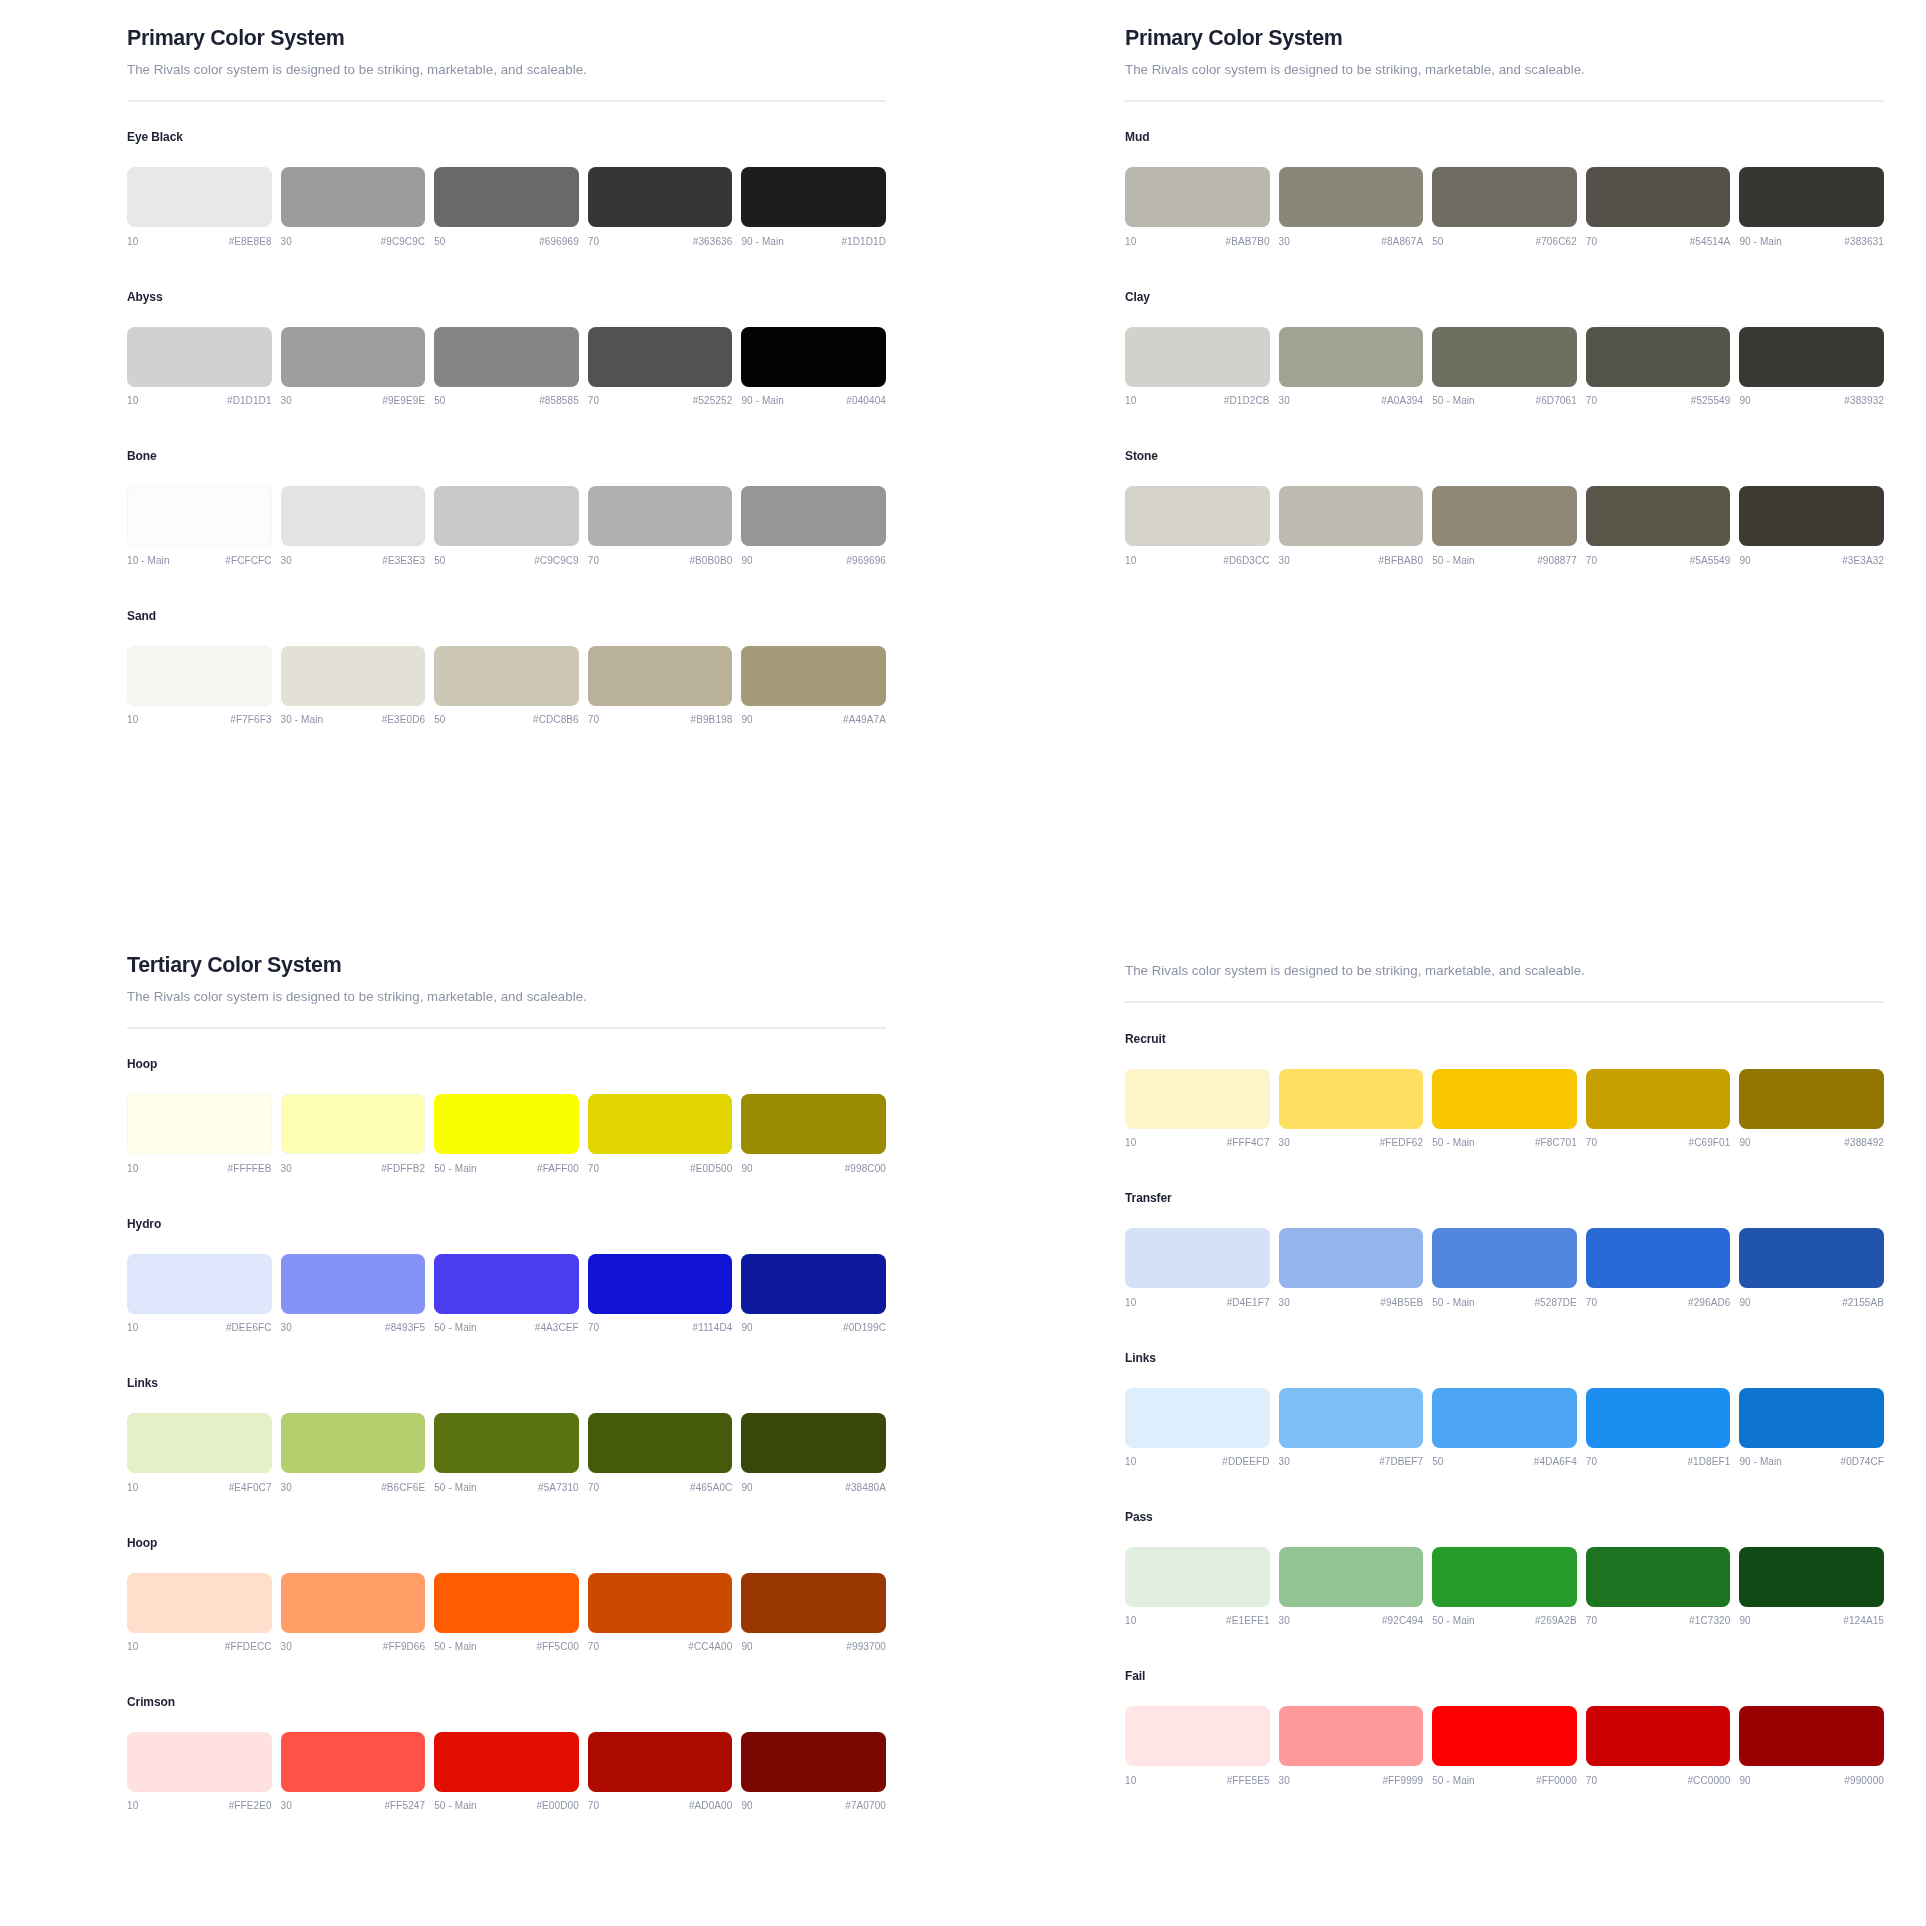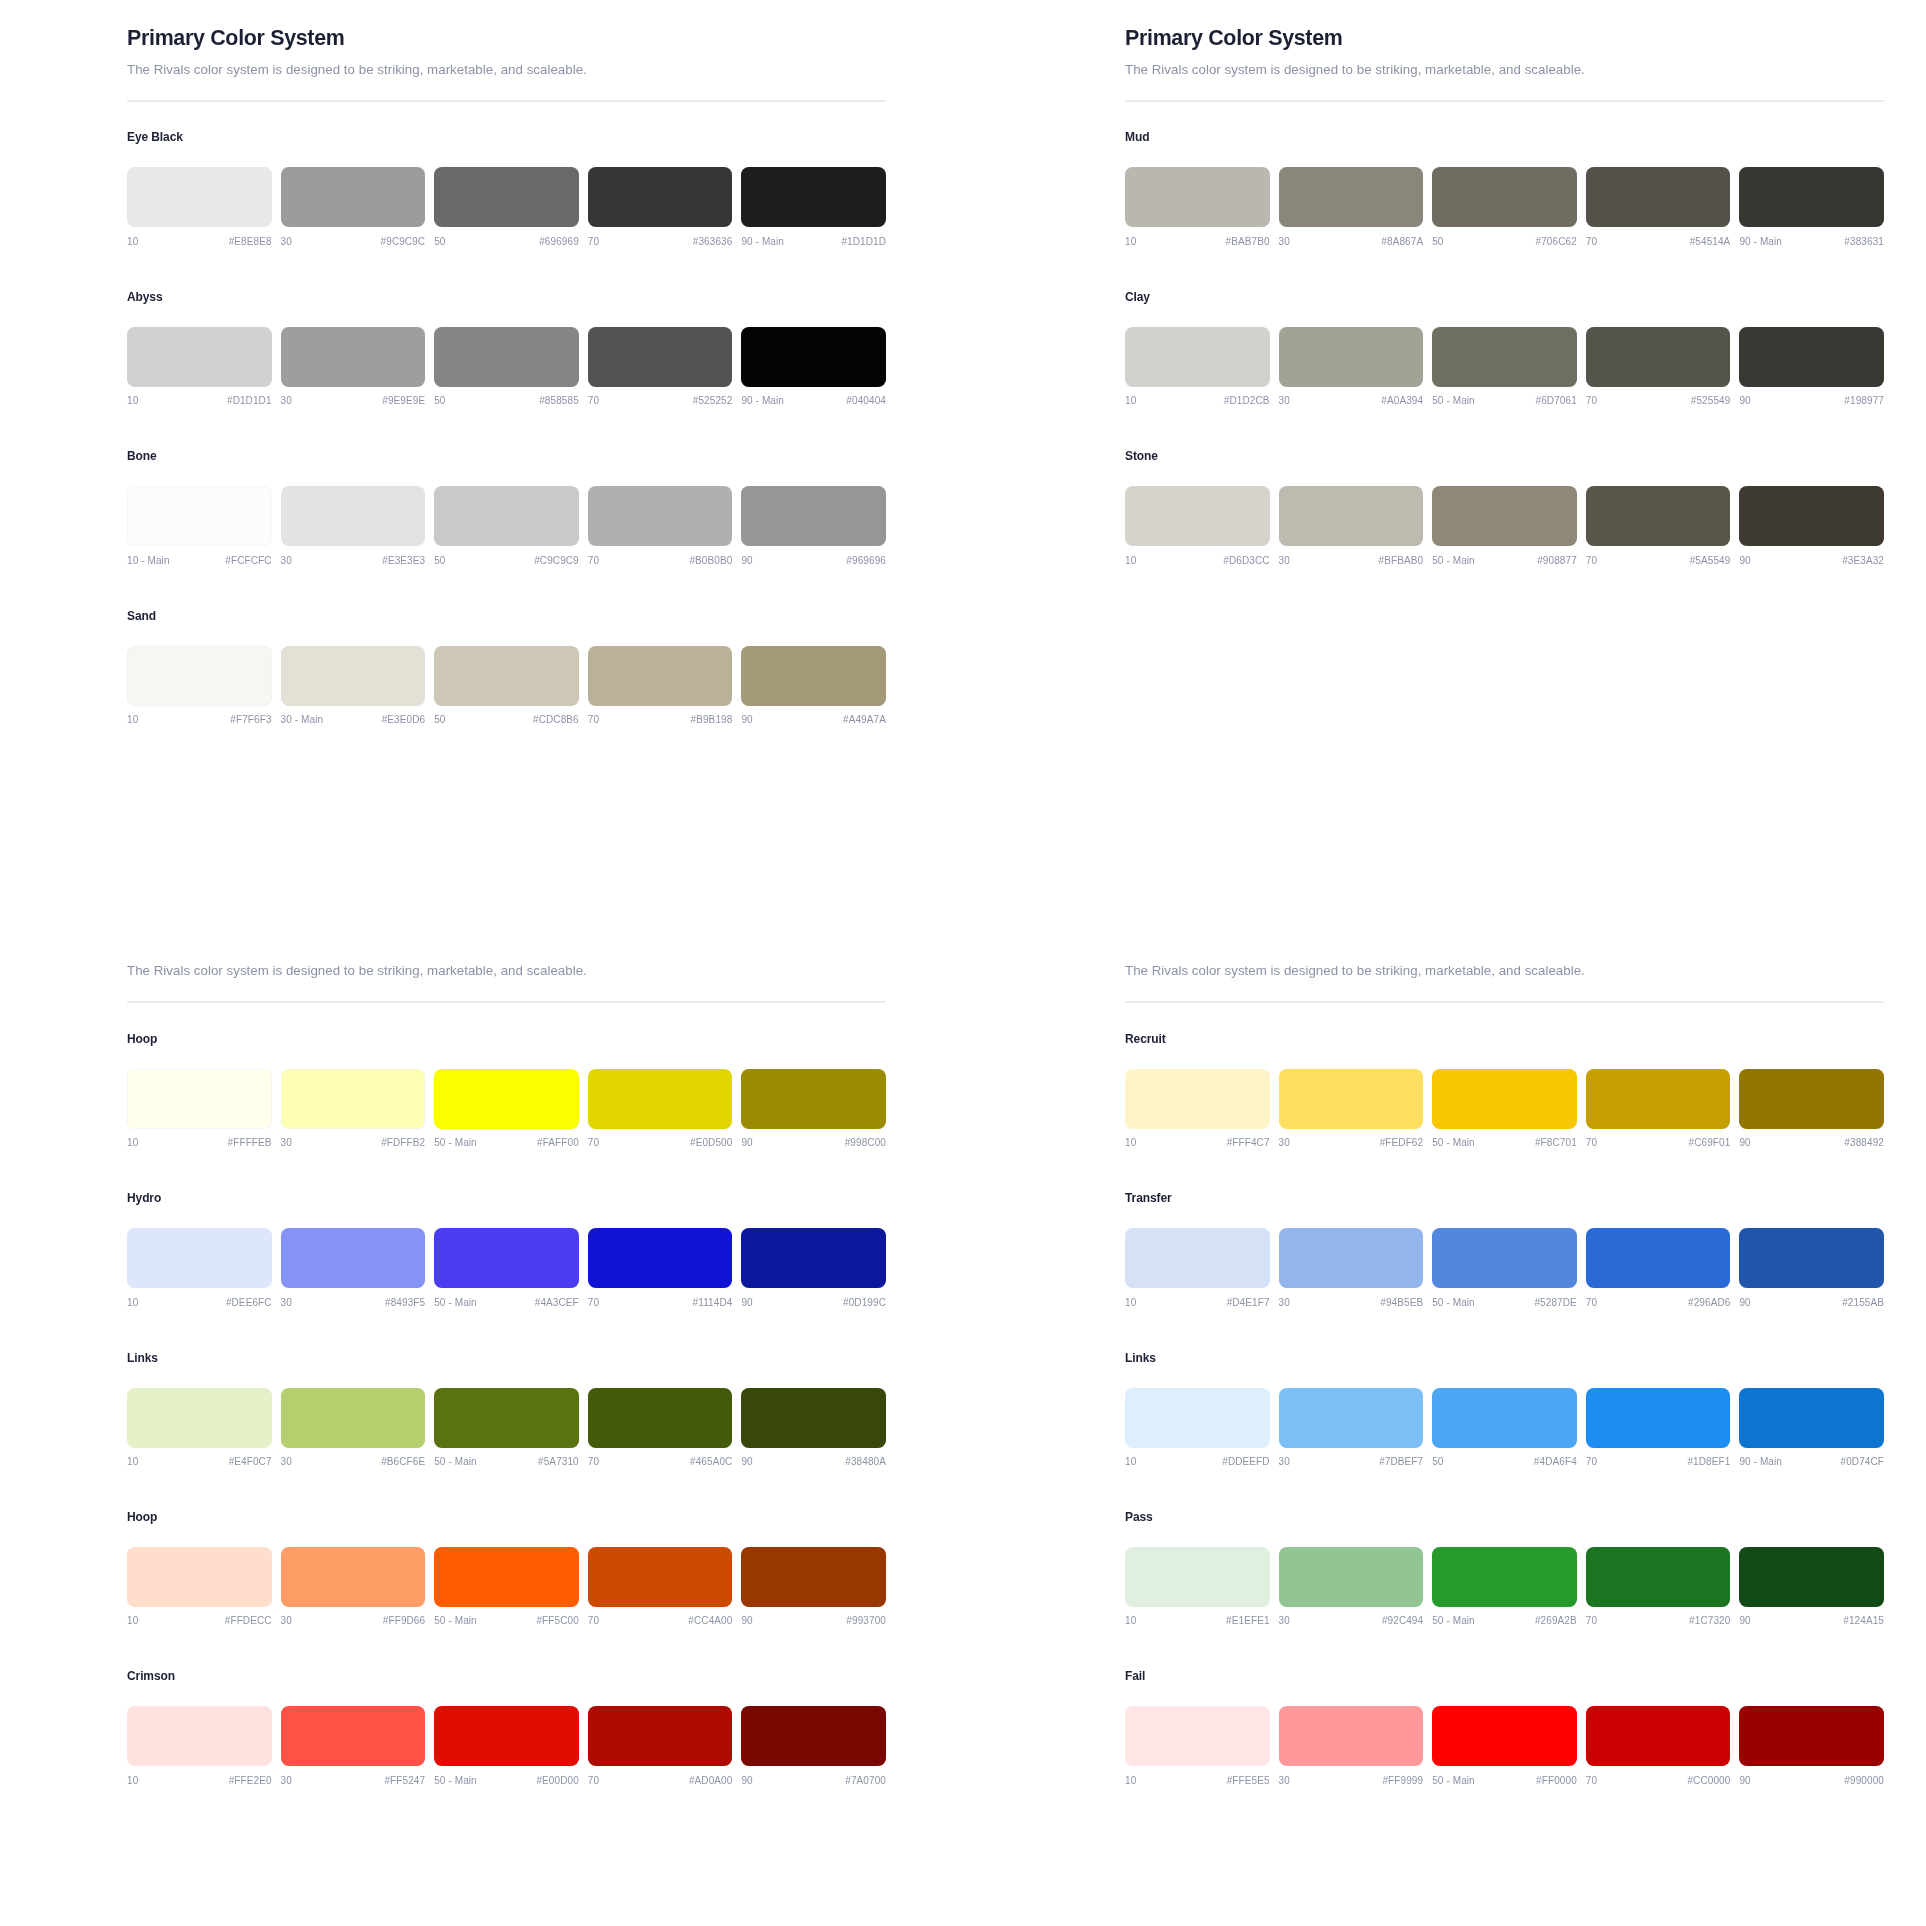--- a/index.html
+++ b/index.html
@@ -352,21 +352,21 @@
                 <div class="chip" style="background: rgb(82, 85, 73);"></div>
                 <div class="chip-meta">
                   <span class="chip-step">70</span>
                   <span class="chip-hex">#525549</span>
                 </div>
               </div>
               <div class="swatch">
                 <div class="chip" style="background: rgb(56, 57, 50);"></div>
                 <div class="chip-meta">
                   <span class="chip-step">90</span>
-                  <span class="chip-hex">#198977</span>
+                  <span class="chip-hex">#383932</span>
                 </div>
               </div>
             </div>
           </div>
           <div class="group">
             <h2 class="group-name">Stone</h2>
             <div class="swatch-row">
               <div class="swatch">
                 <div class="chip" style="background: rgb(214, 211, 204);"></div>
                 <div class="chip-meta">
@@ -393,241 +393,242 @@
                 <div class="chip-meta">
                   <span class="chip-step">70</span>
                   <span class="chip-hex">#5A5549</span>
                 </div>
               </div>
               <div class="swatch">
                 <div class="chip" style="background: rgb(62, 58, 50);"></div>
                 <div class="chip-meta">
                   <span class="chip-step">90</span>
                   <span class="chip-hex">#3E3A32</span>
+                </div>
+              </div>
+            </div>
+          </div>
+        </div>
+      </section>
+      <section class="panel">
+        <div class="panel-header">
+          <h1 class="panel-title">Tertiary Color System</h1>
+          <p class="panel-sub">The Rivals color system is designed to be striking, marketable, and scaleable.</p>
+          <div class="panel-rule"></div>
+        </div>
+        <div class="groups">
+          <div class="group">
+            <h2 class="group-name">Hoop</h2>
+            <div class="swatch-row">
+              <div class="swatch">
+                <div class="chip hairline" style="background: rgb(255, 255, 235);"></div>
+                <div class="chip-meta">
+                  <span class="chip-step">10</span>
+                  <span class="chip-hex">#FFFFEB</span>
+                </div>
+              </div>
+              <div class="swatch">
+                <div class="chip hairline" style="background: rgb(253, 255, 178);"></div>
+                <div class="chip-meta">
+                  <span class="chip-step">30</span>
+                  <span class="chip-hex">#FDFFB2</span>
+                </div>
+              </div>
+              <div class="swatch">
+                <div class="chip" style="background: rgb(250, 255, 0);"></div>
+                <div class="chip-meta">
+                  <span class="chip-step">50 - Main</span>
+                  <span class="chip-hex">#FAFF00</span>
+                </div>
+              </div>
+              <div class="swatch">
+                <div class="chip" style="background: rgb(224, 213, 0);"></div>
+                <div class="chip-meta">
+                  <span class="chip-step">70</span>
+                  <span class="chip-hex">#E0D500</span>
+                </div>
+              </div>
+              <div class="swatch">
+                <div class="chip" style="background: rgb(153, 140, 0);"></div>
+                <div class="chip-meta">
+                  <span class="chip-step">90</span>
+                  <span class="chip-hex">#998C00</span>
+                </div>
+              </div>
+            </div>
+          </div>
+          <div class="group">
+            <h2 class="group-name">Hydro</h2>
+            <div class="swatch-row">
+              <div class="swatch">
+                <div class="chip" style="background: rgb(222, 230, 252);"></div>
+                <div class="chip-meta">
+                  <span class="chip-step">10</span>
+                  <span class="chip-hex">#DEE6FC</span>
+                </div>
+              </div>
+              <div class="swatch">
+                <div class="chip" style="background: rgb(132, 147, 245);"></div>
+                <div class="chip-meta">
+                  <span class="chip-step">30</span>
+                  <span class="chip-hex">#8493F5</span>
+                </div>
+              </div>
+              <div class="swatch">
+                <div class="chip" style="background: rgb(74, 60, 239);"></div>
+                <div class="chip-meta">
+                  <span class="chip-step">50 - Main</span>
+                  <span class="chip-hex">#4A3CEF</span>
+                </div>
+              </div>
+              <div class="swatch">
+                <div class="chip" style="background: rgb(17, 20, 212);"></div>
+                <div class="chip-meta">
+                  <span class="chip-step">70</span>
+                  <span class="chip-hex">#1114D4</span>
+                </div>
+              </div>
+              <div class="swatch">
+                <div class="chip" style="background: rgb(13, 25, 156);"></div>
+                <div class="chip-meta">
+                  <span class="chip-step">90</span>
+                  <span class="chip-hex">#0D199C</span>
+                </div>
+              </div>
+            </div>
+          </div>
+          <div class="group">
+            <h2 class="group-name">Links</h2>
+            <div class="swatch-row">
+              <div class="swatch">
+                <div class="chip" style="background: rgb(228, 240, 199);"></div>
+                <div class="chip-meta">
+                  <span class="chip-step">10</span>
+                  <span class="chip-hex">#E4F0C7</span>
+                </div>
+              </div>
+              <div class="swatch">
+                <div class="chip" style="background: rgb(182, 207, 110);"></div>
+                <div class="chip-meta">
+                  <span class="chip-step">30</span>
+                  <span class="chip-hex">#B6CF6E</span>
+                </div>
+              </div>
+              <div class="swatch">
+                <div class="chip" style="background: rgb(90, 115, 16);"></div>
+                <div class="chip-meta">
+                  <span class="chip-step">50 - Main</span>
+                  <span class="chip-hex">#5A7310</span>
+                </div>
+              </div>
+              <div class="swatch">
+                <div class="chip" style="background: rgb(70, 90, 12);"></div>
+                <div class="chip-meta">
+                  <span class="chip-step">70</span>
+                  <span class="chip-hex">#465A0C</span>
+                </div>
+              </div>
+              <div class="swatch">
+                <div class="chip" style="background: rgb(56, 72, 10);"></div>
+                <div class="chip-meta">
+                  <span class="chip-step">90</span>
+                  <span class="chip-hex">#38480A</span>
+                </div>
+              </div>
+            </div>
+          </div>
+          <div class="group">
+            <h2 class="group-name">Hoop</h2>
+            <div class="swatch-row">
+              <div class="swatch">
+                <div class="chip" style="background: rgb(255, 222, 204);"></div>
+                <div class="chip-meta">
+                  <span class="chip-step">10</span>
+                  <span class="chip-hex">#FFDECC</span>
+                </div>
+              </div>
+              <div class="swatch">
+                <div class="chip" style="background: rgb(255, 157, 102);"></div>
+                <div class="chip-meta">
+                  <span class="chip-step">30</span>
+                  <span class="chip-hex">#FF9D66</span>
+                </div>
+              </div>
+              <div class="swatch">
+                <div class="chip" style="background: rgb(255, 92, 0);"></div>
+                <div class="chip-meta">
+                  <span class="chip-step">50 - Main</span>
+                  <span class="chip-hex">#FF5C00</span>
+                </div>
+              </div>
+              <div class="swatch">
+                <div class="chip" style="background: rgb(204, 74, 0);"></div>
+                <div class="chip-meta">
+                  <span class="chip-step">70</span>
+                  <span class="chip-hex">#CC4A00</span>
+                </div>
+              </div>
+              <div class="swatch">
+                <div class="chip" style="background: rgb(153, 55, 0);"></div>
+                <div class="chip-meta">
+                  <span class="chip-step">90</span>
+                  <span class="chip-hex">#993700</span>
+                </div>
+              </div>
+            </div>
+          </div>
+          <div class="group">
+            <h2 class="group-name">Crimson</h2>
+            <div class="swatch-row">
+              <div class="swatch">
+                <div class="chip" style="background: rgb(255, 226, 224);"></div>
+                <div class="chip-meta">
+                  <span class="chip-step">10</span>
+                  <span class="chip-hex">#FFE2E0</span>
+                </div>
+              </div>
+              <div class="swatch">
+                <div class="chip" style="background: rgb(255, 82, 71);"></div>
+                <div class="chip-meta">
+                  <span class="chip-step">30</span>
+                  <span class="chip-hex">#FF5247</span>
+                </div>
+              </div>
+              <div class="swatch">
+                <div class="chip" style="background: rgb(224, 13, 0);"></div>
+                <div class="chip-meta">
+                  <span class="chip-step">50 - Main</span>
+                  <span class="chip-hex">#E00D00</span>
+                </div>
+              </div>
+              <div class="swatch">
+                <div class="chip" style="background: rgb(173, 10, 0);"></div>
+                <div class="chip-meta">
+                  <span class="chip-step">70</span>
+                  <span class="chip-hex">#AD0A00</span>
+                </div>
+              </div>
+              <div class="swatch">
+                <div class="chip" style="background: rgb(122, 7, 0);"></div>
+                <div class="chip-meta">
+                  <span class="chip-step">90</span>
+                  <span class="chip-hex">#7A0700</span>
                 </div>
               </div>
             </div>
           </div>
         </div>
       </section>
       <section class="panel">
         <div class="panel-header">
           <p class="panel-sub">The Rivals color system is designed to be striking, marketable, and scaleable.</p>
           <div class="panel-rule"></div>
         </div>
         <div class="groups">
           <div class="group">
-            <h2 class="group-name">Hoop</h2>
-            <div class="swatch-row">
-              <div class="swatch">
-                <div class="chip hairline" style="background: rgb(255, 255, 235);"></div>
-                <div class="chip-meta">
-                  <span class="chip-step">10</span>
-                  <span class="chip-hex">#FFFFEB</span>
-                </div>
-              </div>
-              <div class="swatch">
-                <div class="chip hairline" style="background: rgb(253, 255, 178);"></div>
-                <div class="chip-meta">
-                  <span class="chip-step">30</span>
-                  <span class="chip-hex">#FDFFB2</span>
-                </div>
-              </div>
-              <div class="swatch">
-                <div class="chip" style="background: rgb(250, 255, 0);"></div>
-                <div class="chip-meta">
-                  <span class="chip-step">50 - Main</span>
-                  <span class="chip-hex">#FAFF00</span>
-                </div>
-              </div>
-              <div class="swatch">
-                <div class="chip" style="background: rgb(224, 213, 0);"></div>
-                <div class="chip-meta">
-                  <span class="chip-step">70</span>
-                  <span class="chip-hex">#E0D500</span>
-                </div>
-              </div>
-              <div class="swatch">
-                <div class="chip" style="background: rgb(153, 140, 0);"></div>
-                <div class="chip-meta">
-                  <span class="chip-step">90</span>
-                  <span class="chip-hex">#998C00</span>
-                </div>
-              </div>
-            </div>
-          </div>
-          <div class="group">
-            <h2 class="group-name">Hydro</h2>
-            <div class="swatch-row">
-              <div class="swatch">
-                <div class="chip" style="background: rgb(222, 230, 252);"></div>
-                <div class="chip-meta">
-                  <span class="chip-step">10</span>
-                  <span class="chip-hex">#DEE6FC</span>
-                </div>
-              </div>
-              <div class="swatch">
-                <div class="chip" style="background: rgb(132, 147, 245);"></div>
-                <div class="chip-meta">
-                  <span class="chip-step">30</span>
-                  <span class="chip-hex">#8493F5</span>
-                </div>
-              </div>
-              <div class="swatch">
-                <div class="chip" style="background: rgb(74, 60, 239);"></div>
-                <div class="chip-meta">
-                  <span class="chip-step">50 - Main</span>
-                  <span class="chip-hex">#4A3CEF</span>
-                </div>
-              </div>
-              <div class="swatch">
-                <div class="chip" style="background: rgb(17, 20, 212);"></div>
-                <div class="chip-meta">
-                  <span class="chip-step">70</span>
-                  <span class="chip-hex">#1114D4</span>
-                </div>
-              </div>
-              <div class="swatch">
-                <div class="chip" style="background: rgb(13, 25, 156);"></div>
-                <div class="chip-meta">
-                  <span class="chip-step">90</span>
-                  <span class="chip-hex">#0D199C</span>
-                </div>
-              </div>
-            </div>
-          </div>
-          <div class="group">
-            <h2 class="group-name">Links</h2>
-            <div class="swatch-row">
-              <div class="swatch">
-                <div class="chip" style="background: rgb(228, 240, 199);"></div>
-                <div class="chip-meta">
-                  <span class="chip-step">10</span>
-                  <span class="chip-hex">#E4F0C7</span>
-                </div>
-              </div>
-              <div class="swatch">
-                <div class="chip" style="background: rgb(182, 207, 110);"></div>
-                <div class="chip-meta">
-                  <span class="chip-step">30</span>
-                  <span class="chip-hex">#B6CF6E</span>
-                </div>
-              </div>
-              <div class="swatch">
-                <div class="chip" style="background: rgb(90, 115, 16);"></div>
-                <div class="chip-meta">
-                  <span class="chip-step">50 - Main</span>
-                  <span class="chip-hex">#5A7310</span>
-                </div>
-              </div>
-              <div class="swatch">
-                <div class="chip" style="background: rgb(70, 90, 12);"></div>
-                <div class="chip-meta">
-                  <span class="chip-step">70</span>
-                  <span class="chip-hex">#465A0C</span>
-                </div>
-              </div>
-              <div class="swatch">
-                <div class="chip" style="background: rgb(56, 72, 10);"></div>
-                <div class="chip-meta">
-                  <span class="chip-step">90</span>
-                  <span class="chip-hex">#38480A</span>
-                </div>
-              </div>
-            </div>
-          </div>
-          <div class="group">
-            <h2 class="group-name">Hoop</h2>
-            <div class="swatch-row">
-              <div class="swatch">
-                <div class="chip" style="background: rgb(255, 222, 204);"></div>
-                <div class="chip-meta">
-                  <span class="chip-step">10</span>
-                  <span class="chip-hex">#FFDECC</span>
-                </div>
-              </div>
-              <div class="swatch">
-                <div class="chip" style="background: rgb(255, 157, 102);"></div>
-                <div class="chip-meta">
-                  <span class="chip-step">30</span>
-                  <span class="chip-hex">#FF9D66</span>
-                </div>
-              </div>
-              <div class="swatch">
-                <div class="chip" style="background: rgb(255, 92, 0);"></div>
-                <div class="chip-meta">
-                  <span class="chip-step">50 - Main</span>
-                  <span class="chip-hex">#FF5C00</span>
-                </div>
-              </div>
-              <div class="swatch">
-                <div class="chip" style="background: rgb(204, 74, 0);"></div>
-                <div class="chip-meta">
-                  <span class="chip-step">70</span>
-                  <span class="chip-hex">#CC4A00</span>
-                </div>
-              </div>
-              <div class="swatch">
-                <div class="chip" style="background: rgb(153, 55, 0);"></div>
-                <div class="chip-meta">
-                  <span class="chip-step">90</span>
-                  <span class="chip-hex">#993700</span>
-                </div>
-              </div>
-            </div>
-          </div>
-          <div class="group">
-            <h2 class="group-name">Crimson</h2>
-            <div class="swatch-row">
-              <div class="swatch">
-                <div class="chip" style="background: rgb(255, 226, 224);"></div>
-                <div class="chip-meta">
-                  <span class="chip-step">10</span>
-                  <span class="chip-hex">#FFE2E0</span>
-                </div>
-              </div>
-              <div class="swatch">
-                <div class="chip" style="background: rgb(255, 82, 71);"></div>
-                <div class="chip-meta">
-                  <span class="chip-step">30</span>
-                  <span class="chip-hex">#FF5247</span>
-                </div>
-              </div>
-              <div class="swatch">
-                <div class="chip" style="background: rgb(224, 13, 0);"></div>
-                <div class="chip-meta">
-                  <span class="chip-step">50 - Main</span>
-                  <span class="chip-hex">#E00D00</span>
-                </div>
-              </div>
-              <div class="swatch">
-                <div class="chip" style="background: rgb(173, 10, 0);"></div>
-                <div class="chip-meta">
-                  <span class="chip-step">70</span>
-                  <span class="chip-hex">#AD0A00</span>
-                </div>
-              </div>
-              <div class="swatch">
-                <div class="chip" style="background: rgb(122, 7, 0);"></div>
-                <div class="chip-meta">
-                  <span class="chip-step">90</span>
-                  <span class="chip-hex">#7A0700</span>
-                </div>
-              </div>
-            </div>
-          </div>
-        </div>
-      </section>
-      <section class="panel">
-        <div class="panel-header">
-          <p class="panel-sub">The Rivals color system is designed to be striking, marketable, and scaleable.</p>
-          <div class="panel-rule"></div>
-        </div>
-        <div class="groups">
-          <div class="group">
             <h2 class="group-name">Recruit</h2>
             <div class="swatch-row">
               <div class="swatch">
                 <div class="chip" style="background: rgb(255, 244, 199);"></div>
                 <div class="chip-meta">
                   <span class="chip-step">10</span>
                   <span class="chip-hex">#FFF4C7</span>
                 </div>
               </div>
               <div class="swatch">

